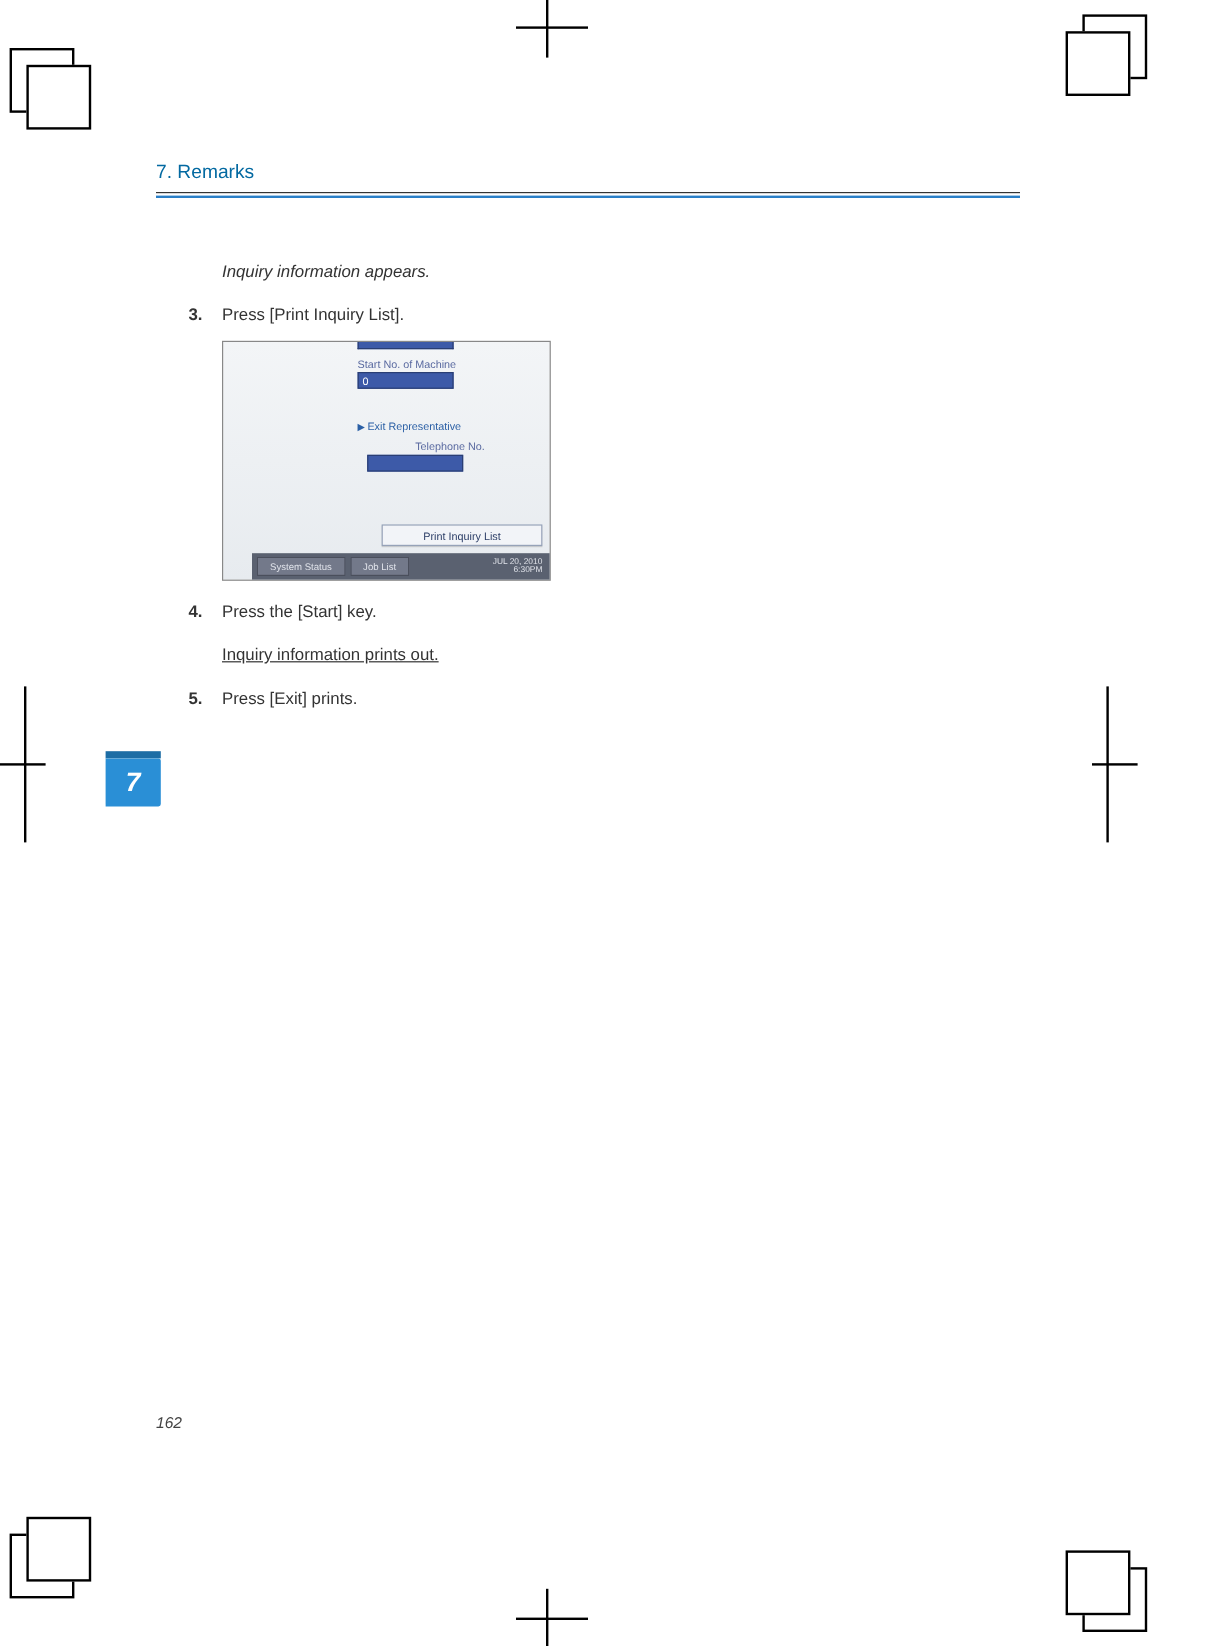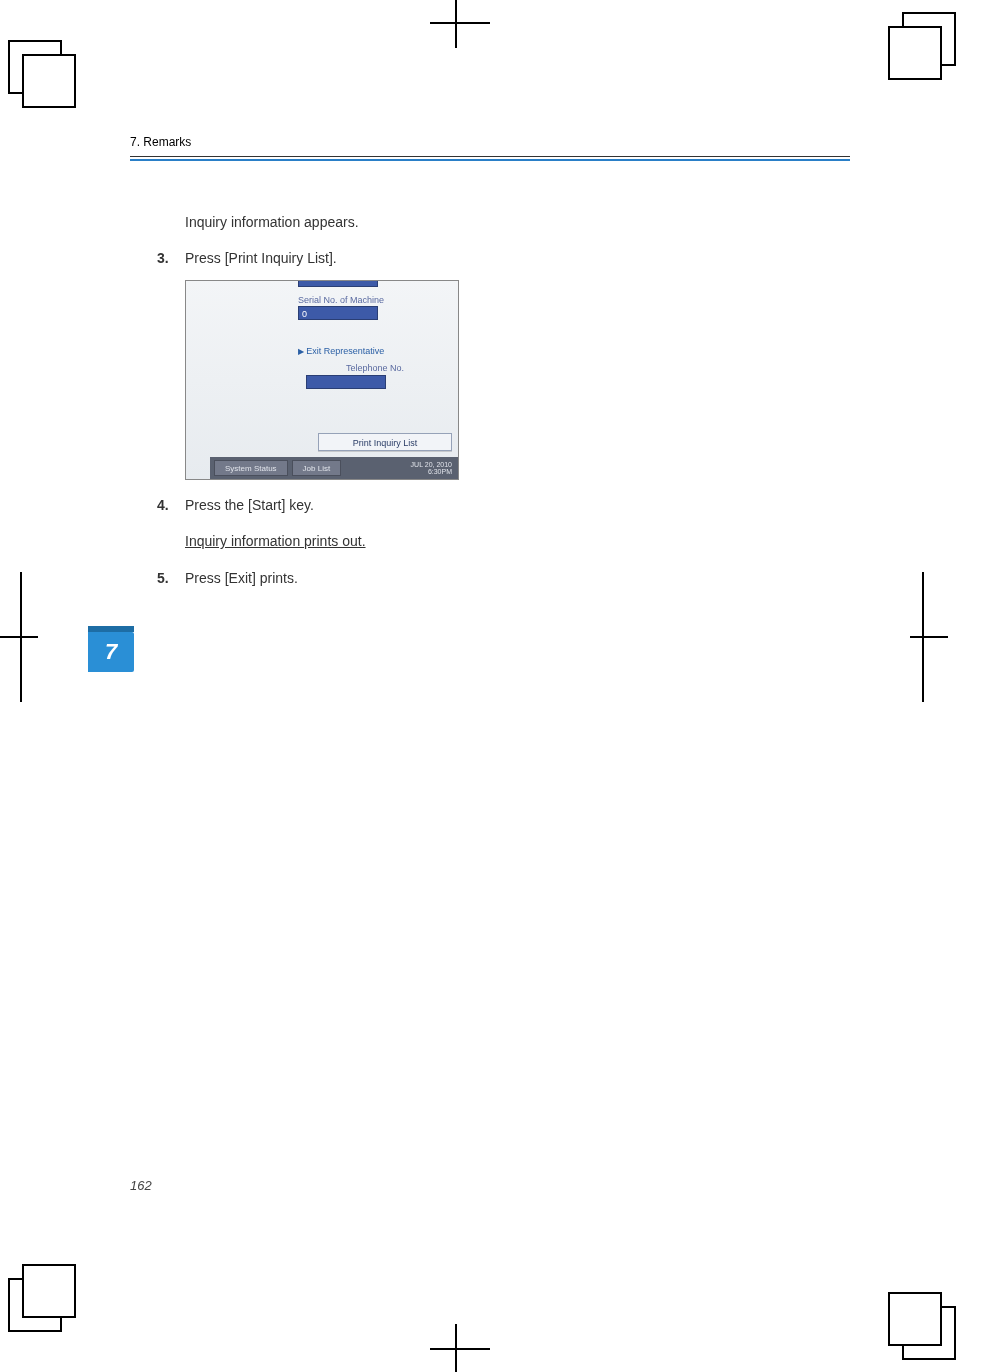--- a/index.html
+++ b/index.html
@@ -46,22 +46,22 @@
 
   
   .page {
     position: absolute;
     left: 130px;
     top: 135px;
     width: 720px;
   }
 
   .running-head {
-    font-size: 12px;
-    color: #000000;
+    font-size: 16px;
+    color: #0369a1;
     padding-bottom: 7px;
   }
   .head-rule {
     height: 2px;
     background: #2a7fc7;
     width: 720px;
     margin-top: 2px;
   }
   .head-rule-thin {
     height: 1px;
@@ -95,21 +95,21 @@
     font-size: 14px;
   }
   .step-title {
     font-weight: normal;
   }
   .step-sub {
     font-weight: normal;
     margin-top: 14px;
     text-decoration: underline;
   }
-  .intro { margin-bottom: 10px; margin-left: 0; }
+  .intro { margin-bottom: 10px; margin-left: 0; font-style: italic; }
 
   
   .device {
     width: 274px;
     height: 200px;
     border: 1px solid #888;
     margin-top: 10px;
     margin-bottom: 6px;
     background: linear-gradient(#f3f5f7, #e7ebef);
     position: relative;
@@ -264,21 +264,21 @@
 
     <ol class="steps">
 
       <li>
         <span class="step-num">3.</span>
         <span class="step-title">Press [Print Inquiry List].</span>
 
         
         <div class="device">
           <div class="topstub"></div>
-          <div class="lbl-serial">Serial No. of Machine</div>
+          <div class="lbl-serial">Start No. of Machine</div>
           <div class="serial-box">0</div>
           <div class="arrow">Exit Representative</div>
           <div class="lbl-tel">Telephone No.</div>
           <div class="tel-box"></div>
           <div class="print-btn">Print Inquiry List</div>
           <div class="bottombar">
             <div class="tab">System Status</div>
             <div class="tab">Job List</div>
             <div class="timestamp">
               <div>JUL   20, 2010</div>

